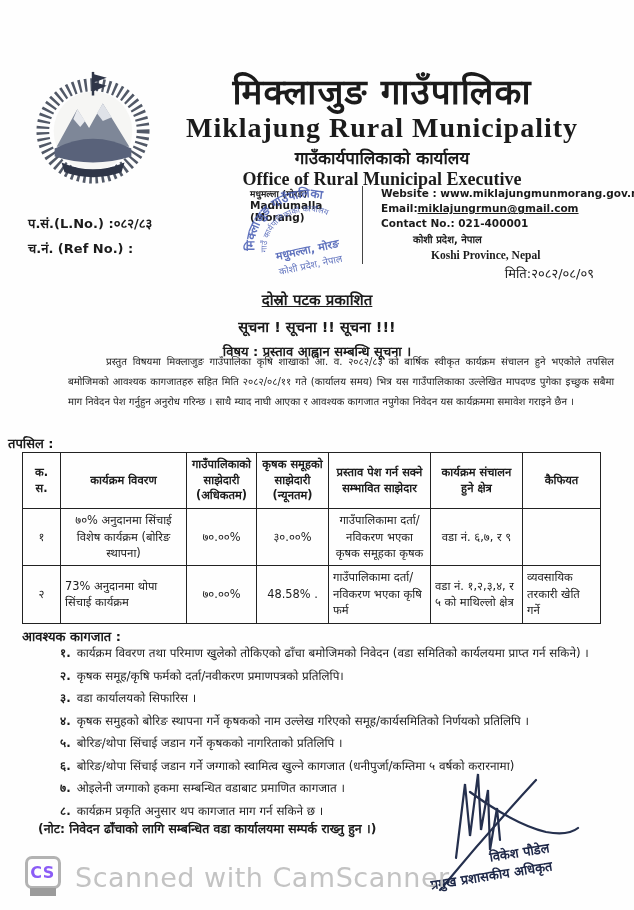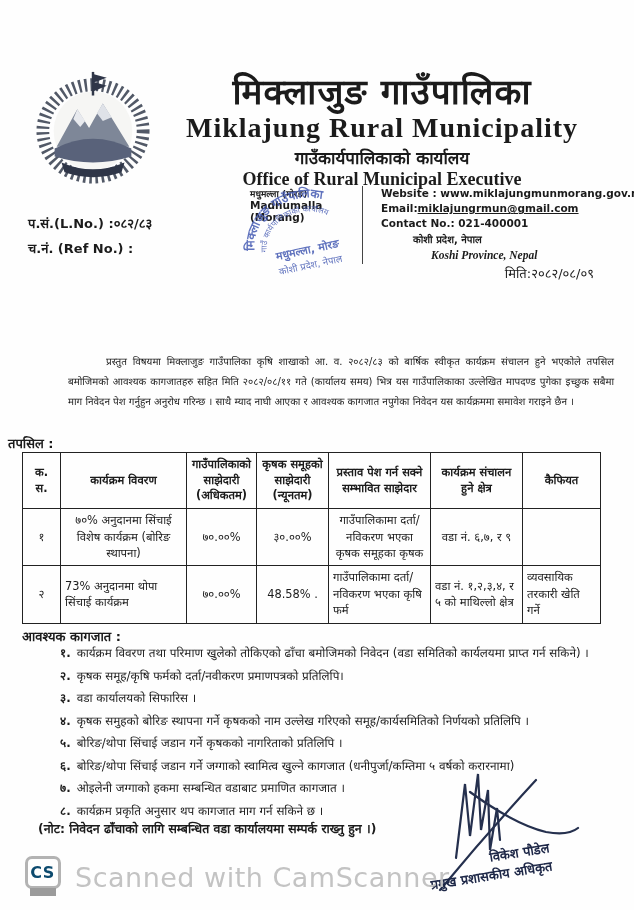--- a/index.html
+++ b/index.html
@@ -20,21 +20,21 @@
 
   .addr { position:absolute; left:250px; top:189px; width:130px; line-height:1.15; }
   .addr-np { font-size:9px; font-weight:bold; }
   .addr-en { font-size:10.5px; font-weight:bold; }
 
   .contact { position:absolute; left:362px; top:186px; width:262px;
              border-left:1.5px solid #444; padding-left:18px; line-height:1.45; }
   .contact .row { font-size:10.5px; font-weight:bold; white-space:nowrap; }
   .contact .email-val { text-decoration:underline; }
   .prov-np { font-size:10px;  font-weight:bold; text-align:left; padding-left:32px; margin-top:1px;}
-  .prov-en { font-family:"Liberation Serif", serif; font-size:11.5px; font-weight:bold; padding-left:50px;font-style:italic; }
+  .prov-en { font-family:"Liberation Serif", serif; font-size:11.5px; font-weight:bold; padding-left:50px; }
 
   .ref-block { position:absolute; left:28px; top:212px; font-size:13px; font-weight:bold; line-height:1.9; }
 
   .stamp { position:absolute; left:238px; top:176px; width:132px; height:112px; opacity:.88; }
 
   .issue-date { position:absolute; right:40px; top:264px; font-size:13px; font-weight:normal; }
 
   
   .titles { position:absolute; left:0; right:0; top:289px; text-align:center; }
   .republish { font-size:15px; font-weight:bold; text-decoration:underline; }
@@ -71,21 +71,21 @@
   .sig-name  { position:absolute; left:489px; top:843px; font-size:13px; font-weight:bold;
                color:#1d2747; transform:rotate(-9deg); white-space:nowrap; }
   .sig-title { position:absolute; left:430px; top:866px; font-size:13px; font-weight:bold;
                color:#1d2747; transform:rotate(-9deg); white-space:nowrap; }
 
   
   .cam { position:absolute; left:24px; top:856px; display:flex; align-items:center; gap:14px; }
   .cs-box { width:37px; height:42px; display:flex; flex-direction:column; align-items:center; }
   .cs-square { width:36px; height:33px; border:3px solid #b3b3b3; border-radius:7px;
                display:flex; align-items:center; justify-content:center;
-               font-size:16px; font-weight:bold; color:#0c4a6e; letter-spacing:.5px; }
+               font-size:16px; font-weight:bold; color:#8b5cf6; letter-spacing:.5px; }
   .cs-bar { width:26px; height:8px; background:#9b9b9b; margin-top:-1px; }
   .cam-text { font-size:27px; color:#c3c3c3; font-weight:400; letter-spacing:.5px; }
 
   svg text { font-family:"DejaVu Sans", sans-serif; }
 </style>
 </head>
 <body>
 
 <div class="page">
 
@@ -135,20 +135,25 @@
       </defs>
       <text font-size="12" font-weight="bold"><textPath href="#arcTop" startOffset="4">मिक्लाजुङ गाउँपालिका</textPath></text>
       <text font-size="8"><textPath href="#arcMid" startOffset="2">गाउँ कार्यपालिकाको कार्यालय</textPath></text>
       <text x="66" y="78" text-anchor="middle" font-size="11" font-weight="bold">मधुमल्ला, मोरङ</text>
       <text x="66" y="93" text-anchor="middle" font-size="9.5">कोशी प्रदेश, नेपाल</text>
     </g>
   </svg>
 
   <div class="issue-date">मिति:२०८२/०८/०९</div>
 
+  <div class="titles">
+    <div><span class="republish">दोस्रो पटक प्रकाशित</span></div>
+    <div class="suchana">सूचना ! सूचना !! सूचना !!!</div>
+    <div class="subject">विषय : प्रस्ताव आह्वान सम्बन्धि सूचना ।</div>
+  </div>
 
   <p class="body-text">प्रस्तुत विषयमा मिक्लाजुङ गाउँपालिका कृषि शाखाको आ. व. २०८२/८३  को बार्षिक स्वीकृत कार्यक्रम संचालन हुने भएकोले तपसिल बमोजिमको आवश्यक कागजातहरु सहित मिति २०८२/०८/११ गते (कार्यालय समय) भित्र यस गाउँपालिकाका उल्लेखित मापदण्ड पुगेका इच्छुक सबैमा माग निवेदन पेश गर्नुहुन अनुरोध गरिन्छ । साथै म्याद नाघी आएका र आवश्यक कागजात नपुगेका निवेदन यस कार्यक्रममा समावेश गराइने छैन ।</p>
 
   <div class="tapasil">तपसिल :</div>
 
   <table class="programs">
     <colgroup>
       <col style="width:38px">
         <col style="width:126px">
         <col style="width:70px">

